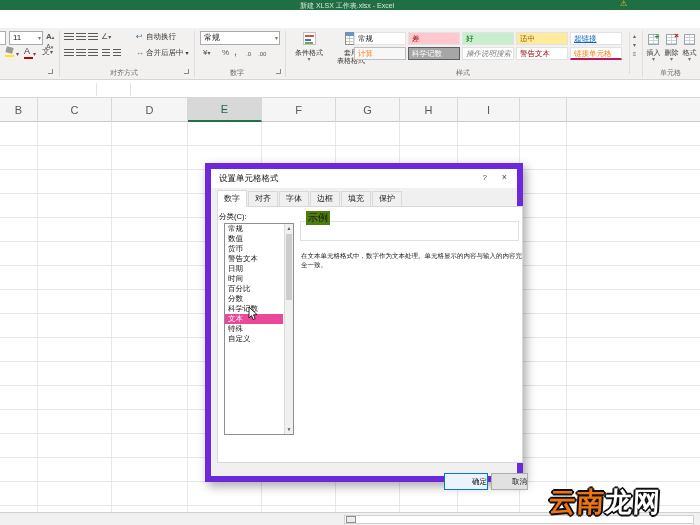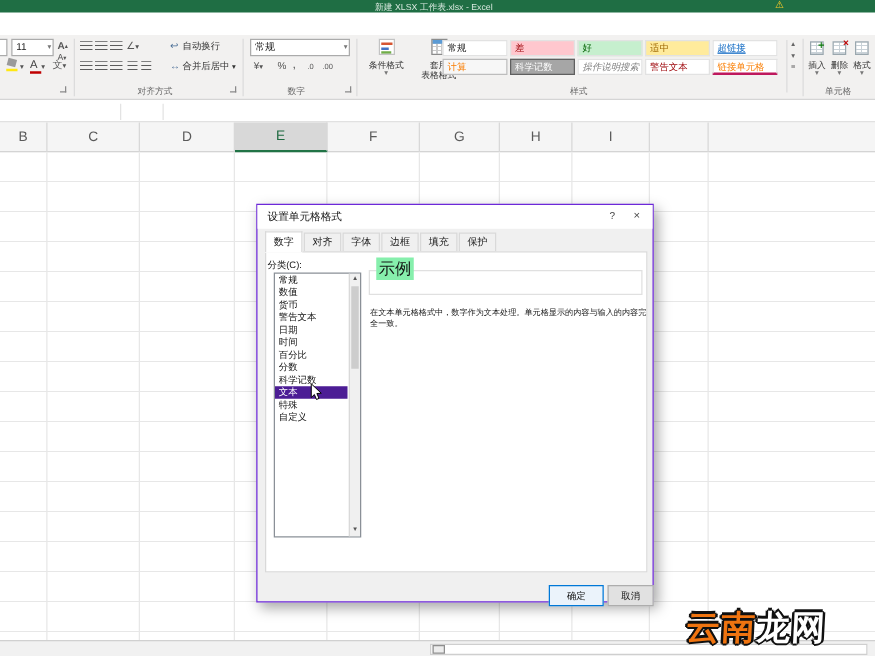--- a/index.html
+++ b/index.html
@@ -72,41 +72,41 @@
   .grid{position:absolute;left:0;top:122px;width:700px;height:390px;background:
     repeating-linear-gradient(to bottom,transparent 0 23px,#e7e7e7 23px 24px),#fff}
   .vline{position:absolute;top:122px;width:1px;height:390px;background:#e7e7e7}
 
   
   .bbar{position:absolute;left:0;top:512px;width:700px;height:13px;background:#f1f1f1;border-top:1px solid #d0d0d0}
   .btrack{position:absolute;left:344px;top:2px;width:350px;height:9px;background:#fff;border:1px solid #cfcfcf}
   .bthumb{position:absolute;left:346px;top:3px;width:10px;height:7px;background:#ededed;border:1px solid #8f8f8f}
 
   
-  .dialog{position:absolute;left:205px;top:163px;width:318px;height:319px;background:#f0f0f0;border:1px solid #6d28d9;box-shadow:3px 4px 10px rgba(0,0,0,.35)}
+  .dialog{position:absolute;left:205px;top:163px;width:318px;height:319px;background:#f0f0f0;border:6px solid #6d28d9;box-shadow:3px 4px 10px rgba(0,0,0,.35)}
   .dtitle{position:absolute;left:0;top:0;width:100%;height:19px;background:#fff}
   .dtitle .txt{position:absolute;left:8px;top:4px;font-size:8.5px;color:#111;white-space:nowrap}
   .dtitle .help{position:absolute;right:30px;top:4px;font-size:8px;color:#444}
   .dtitle .close{position:absolute;right:10px;top:3px;font-size:9px;color:#444}
   .dtabs{position:absolute;left:6px;top:22px;height:16px;display:flex}
   .dtab{font-size:8px;color:#222;background:#f0f0f0;border:1px solid #d9d9d9;padding:0 6px;line-height:14px;margin-right:1px;white-space:nowrap}
   .dtab.sel{background:#fff;border-bottom:1px solid #fff;line-height:15px;margin-top:-1px;position:relative;z-index:2}
   .dpanel{position:absolute;left:6px;top:37px;width:306px;height:257px;background:#fff;border:1px solid #d9d9d9}
   .dcat{position:absolute;left:1px;top:5px;font-size:7.5px;color:#111}
   .dlist{position:absolute;left:6px;top:16px;width:70px;height:212px;background:#fff;border:1px solid #8a9097}
   .li{height:10px;font-size:7.5px;line-height:10px;padding-left:3px;color:#111;white-space:nowrap;overflow:hidden;width:58px}
-  .li.sel{background:#4c1d95;color:#fff}
+  .li.sel{background:#ec4899;color:#fff}
   .lsb{position:absolute;right:0;top:0;width:9px;height:210px;background:#f0f0f0;border-left:1px solid #d9d9d9}
   .lsb .up,.lsb .dn{position:absolute;left:0;width:8px;font-size:5px;color:#555;text-align:center;line-height:9px}
   .lsb .up{top:0}.lsb .dn{bottom:0}
   .lsb .th{position:absolute;left:1px;top:10px;width:6px;height:66px;background:#cdcdcd}
   .sbox{position:absolute;left:82px;top:14px;width:219px;height:20px;border:1px solid #e0e0e0}
-  .slab{position:absolute;left:88px;top:4px;font-size:13px;color:#111;background:#86efac;padding:0 2px}
+  .slab{position:absolute;left:88px;top:4px;font-size:10px;color:#111;background:#4d7c0f;padding:0 2px}
   .desc{position:absolute;left:83px;top:44px;width:222px;font-size:6.5px;line-height:9px;color:#1a1a1a}
-  .dbtn{position:absolute;top:304px;height:17px;font-size:7.5px;text-align:center;line-height:15px;color:#111}
+  .dbtn{position:absolute;top:304px;height:17px;font-size:7.5px;text-align:right;line-height:15px;color:#111}
   .dbtn.ok{left:233px;width:44px;background:#ebf3fb;border:1px solid #0078d7}
   .dbtn.cancel{left:280px;width:37px;background:#e1e1e1;border:1px solid #adadad}
 
   
   .cursor{position:absolute;left:248px;top:307px;width:10px;height:14px;z-index:50}
   .watermark{position:absolute;left:549px;top:484px;font-size:27px;font-weight:bold;letter-spacing:1px;transform:skewX(-3deg);white-space:nowrap;z-index:60;
     text-shadow:-2px 0 #101010,2px 0 #101010,0 -2px #101010,0 2px #101010,-1px -1px #101010,1px 1px #101010,1px -1px #101010,-1px 1px #101010}
   .wm1{color:#f07410}.wm2{color:#ffffff}
 </style>
 </head>

